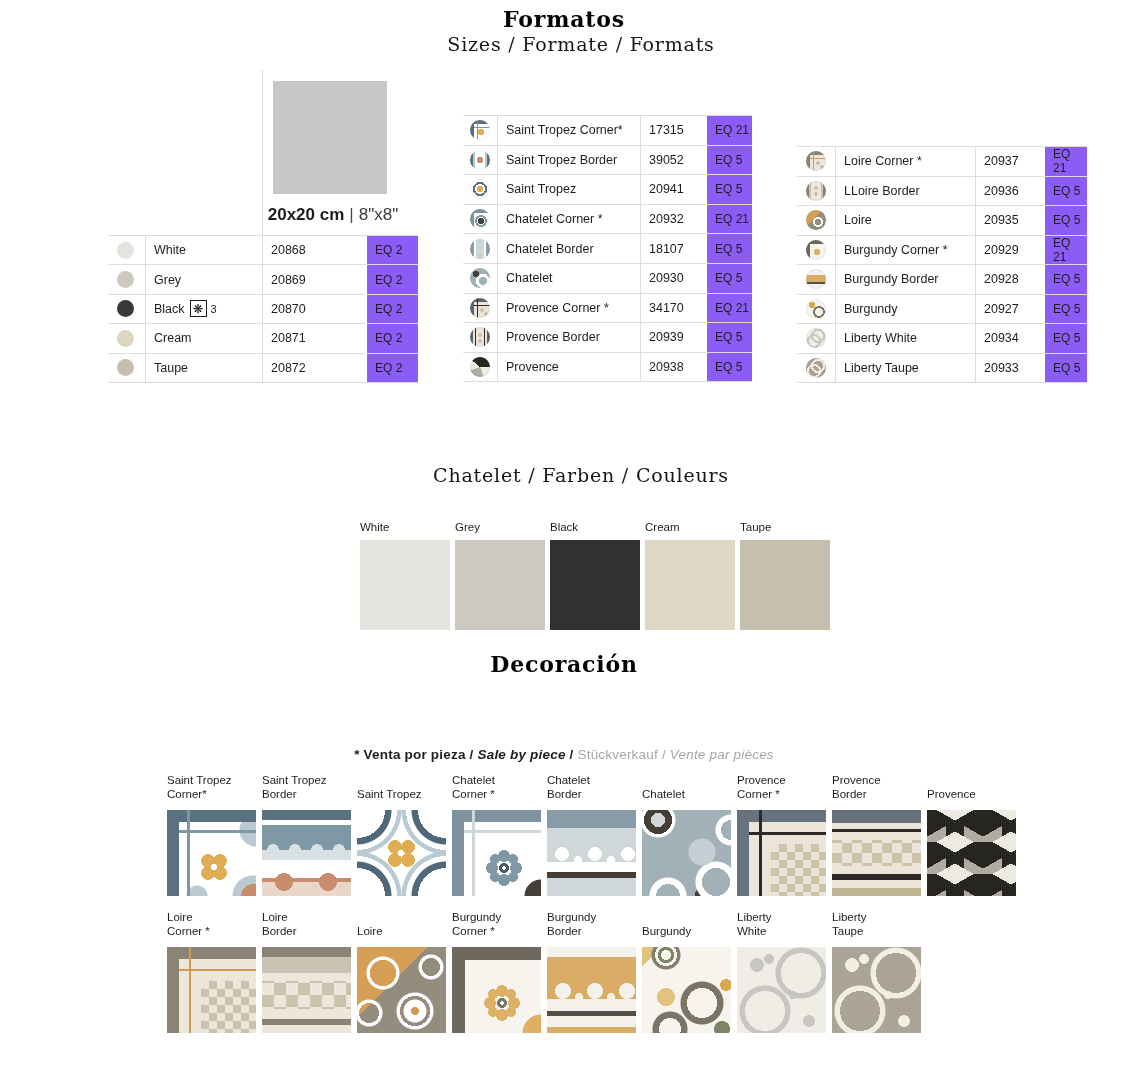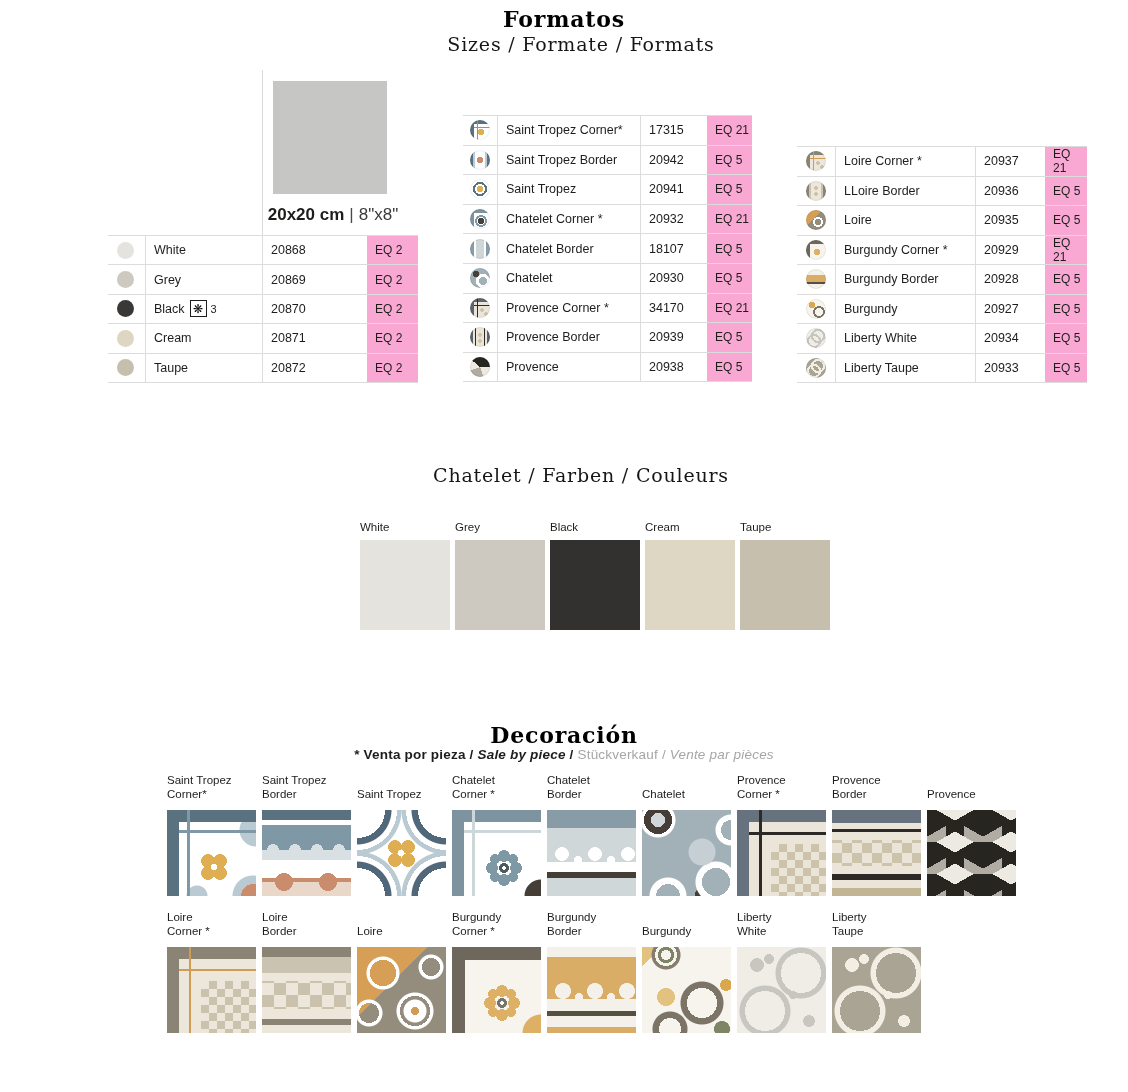--- a/index.html
+++ b/index.html
@@ -19,21 +19,21 @@
   .size-sep{font-weight:300;color:#4a4a4a;padding:0 5px;}
   .size-imperial{font-weight:400;color:#3a3a3a;}
   
   .ftable{border-top:1px solid #dcdcdc;}
   .trow{display:grid;align-items:center;border-bottom:1px solid #dcdcdc;}
   .base-cols{grid-template-columns:37px 117px 105px 51px;height:28.4px;}
   .mid-cols{grid-template-columns:34px 143px 67px 45px;height:28.6px;}
   .right-cols{grid-template-columns:38px 140px 70px 42px;height:28.5px;}
   .cell{height:100%;display:flex;align-items:center;}
   .c-name,.c-code{border-left:1px solid #dcdcdc;padding-left:8px;font-size:12.5px;}
-  .c-eq{background:#f9a8d4;padding-left:8px;font-size:12px;}
+  .c-eq{background:#8b5cf6;padding-left:8px;font-size:12px;}
   .dot{width:17px;height:17px;border-radius:50%;margin-left:9px;display:block;}
   .vbadge{display:inline-flex;align-items:center;margin-left:5px;gap:4px;}
   .vbox{display:inline-flex;align-items:center;justify-content:center;width:15px;height:15px;
         border:1px solid #1d1d1b;font-size:12px;color:#000;line-height:1;}
   .vnum{font-size:11px;}
   .mini{width:20px;height:20px;border-radius:50%;margin:auto;box-shadow:inset 0 0 0 1px rgba(0,0,0,.07);}
   
   .swatch-row{display:flex;gap:5px;}
   .colswatch{width:90px;}
   .sw-label{font-size:11.5px;height:19px;color:#1d1d1b;}
@@ -317,21 +317,21 @@
         </div>
     <div class="cell c-name">Saint Tropez Corner*</div>
     <div class="cell c-code">17315</div>
     <div class="cell c-eq">EQ 21</div>
   </div>
       <div class="trow mid-cols">
     <div class="cell">
           <span class="mini i-st-border"></span>
         </div>
     <div class="cell c-name">Saint Tropez Border</div>
-    <div class="cell c-code">20942</div>
+    <div class="cell c-code">39052</div>
     <div class="cell c-eq">EQ 5</div>
   </div>
       <div class="trow mid-cols">
     <div class="cell">
           <span class="mini i-st-full"></span>
         </div>
     <div class="cell c-name">Saint Tropez</div>
     <div class="cell c-code">20941</div>
     <div class="cell c-eq">EQ 5</div>
   </div>
@@ -469,21 +469,21 @@
       <div class="colswatch">
     <div class="sw-label">Cream</div>
     <div class="sw-box" style="background: rgb(222, 215, 196);"></div>
   </div>
       <div class="colswatch">
     <div class="sw-label">Taupe</div>
     <div class="sw-box" style="background: rgb(198, 191, 174);"></div>
   </div>
     </div>
 
-  <div class="abs h-title" style="top:722px;">Decoración</div>
+  <div class="abs h-title" style="top:651px;">Decoración</div>
   <div class="abs note" id="sale-note" style="top:747px;"><span class="np-dark">* Venta por pieza / </span><span class="np-dark-italic">Sale by piece</span><span class="np-dark"> / </span><span class="np-gray">Stückverkauf / </span><span class="np-gray-italic">Vente par pièces</span></div>
 
   <div class="abs decor-row" id="decor-row-1" style="left:167px;top:770px;">
       <div class="dcol">
     <div class="dlabel">Saint Tropez
 Corner*</div>
     <div class="tile t-st-corner"></div>
   </div>
       <div class="dcol">
     <div class="dlabel">Saint Tropez

